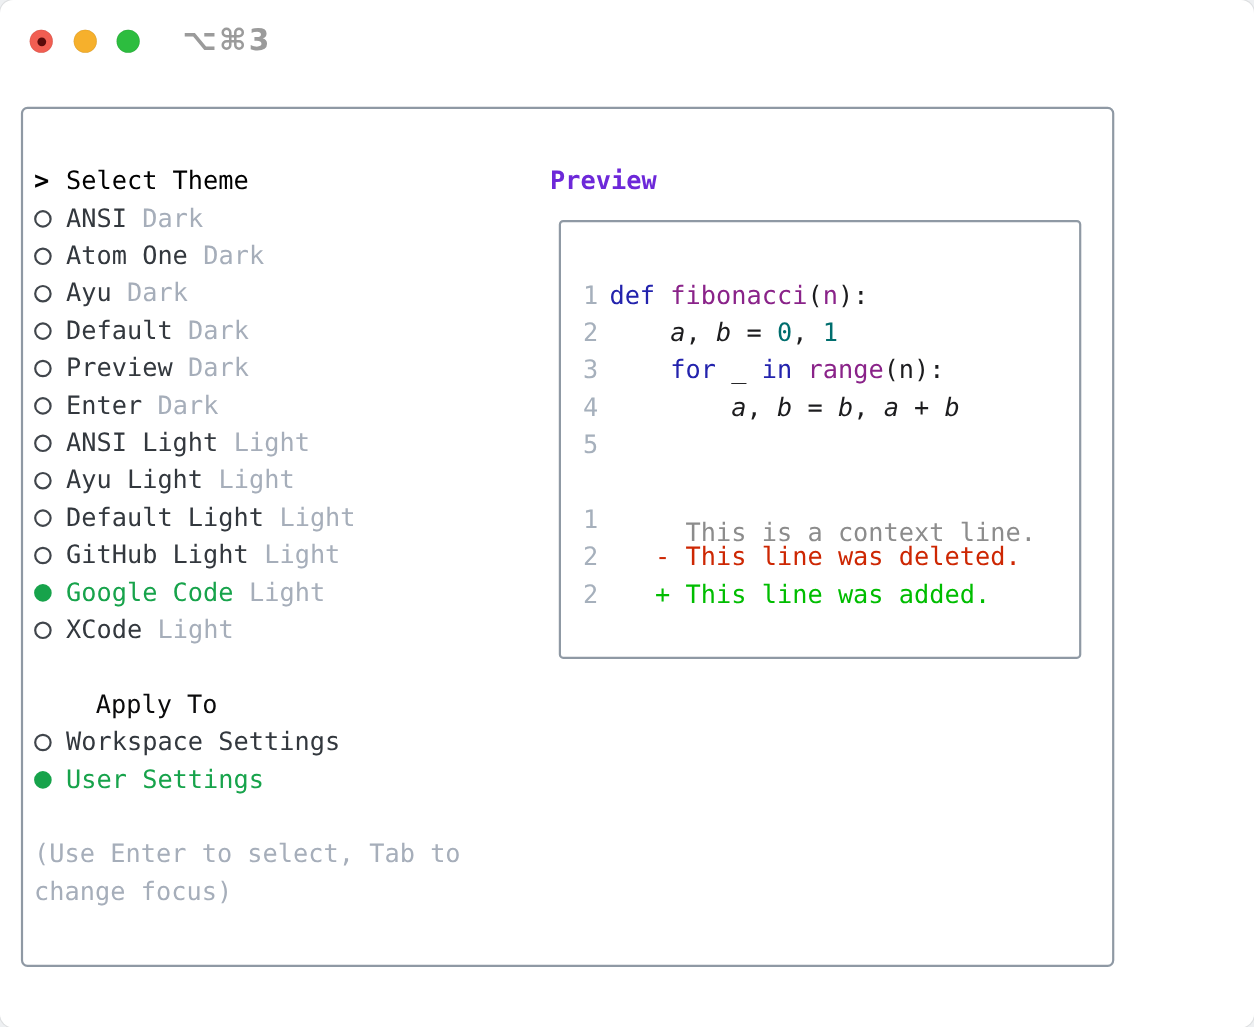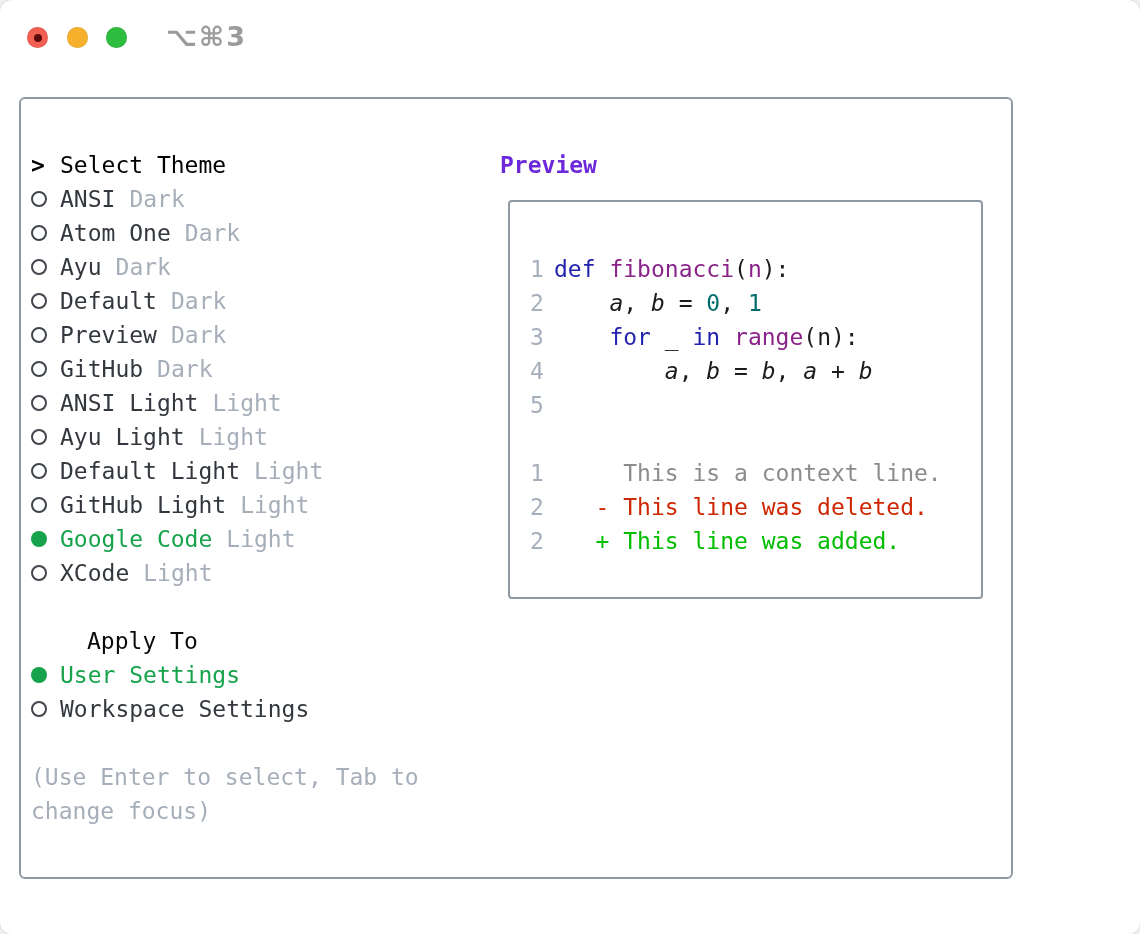--- a/index.html
+++ b/index.html
@@ -46,21 +46,21 @@
   .preview-box{position:absolute;left:487px;top:101px;width:475px;height:399px;
                border:2px solid #8f99a4;border-radius:4px;box-sizing:border-box;
                padding:50px 0 0 20px;overflow:hidden;background:#fff;}
   .cline{display:flex;height:34px;line-height:34px;font-size:23px;white-space:pre;}
   .ln{width:24px;flex:none;color:#a6b0bc;}
   .tok-pl{color:#1c1c1e;}
   .tok-kw{color:#2323ad;}
   .tok-fn{color:#8a2389;}
   .tok-lit{color:#006e6e;}
   .tok-var{color:#1c1c1e;font-style:italic;}
-  .d-context{color:#8c8c8c;}
+  .d-context{color:#8c8c8c;margin-top:12px;}
   .d-deleted{color:#cd2703;}
   .d-added{color:#00bd00;}
 </style>
 </head>
 <body>
 
 <div class="window">
 
   <div>
     <span class="light red">
@@ -123,21 +123,21 @@
             <span class="label">
               <span class="t-name">Preview</span>
               <span class="t-tag">Dark</span>
             </span>
           </div>
           <div class="row">
             <span class="mcell">
               <span class="ring"></span>
             </span>
             <span class="label">
-              <span class="t-name">GitHub</span>
+              <span class="t-name">Enter</span>
               <span class="t-tag">Dark</span>
             </span>
           </div>
           <div class="row">
             <span class="mcell">
               <span class="ring"></span>
             </span>
             <span class="label">
               <span class="t-name">ANSI Light</span>
               <span class="t-tag">Light</span>
@@ -193,29 +193,29 @@
       <div class="spacer"></div>
 
       <div class="row">
         <span class="mcell"></span>
         <span class="apply-title">Apply To</span>
       </div>
 
       <div>
           <div class="row">
             <span class="mcell">
+              <span class="ring"></span>
+            </span>
+            <span class="opt-label">Workspace Settings</span>
+          </div>
+          <div class="row">
+            <span class="mcell">
               <span class="dotfill"></span>
             </span>
             <span class="opt-label sel">User Settings</span>
-          </div>
-          <div class="row">
-            <span class="mcell">
-              <span class="ring"></span>
-            </span>
-            <span class="opt-label">Workspace Settings</span>
           </div>
         </div>
 
       <div class="spacer"></div>
 
       <div class="hint">
         <div>(Use Enter to select, Tab to</div>
         <div>change focus)</div>
       </div>
     </div>

